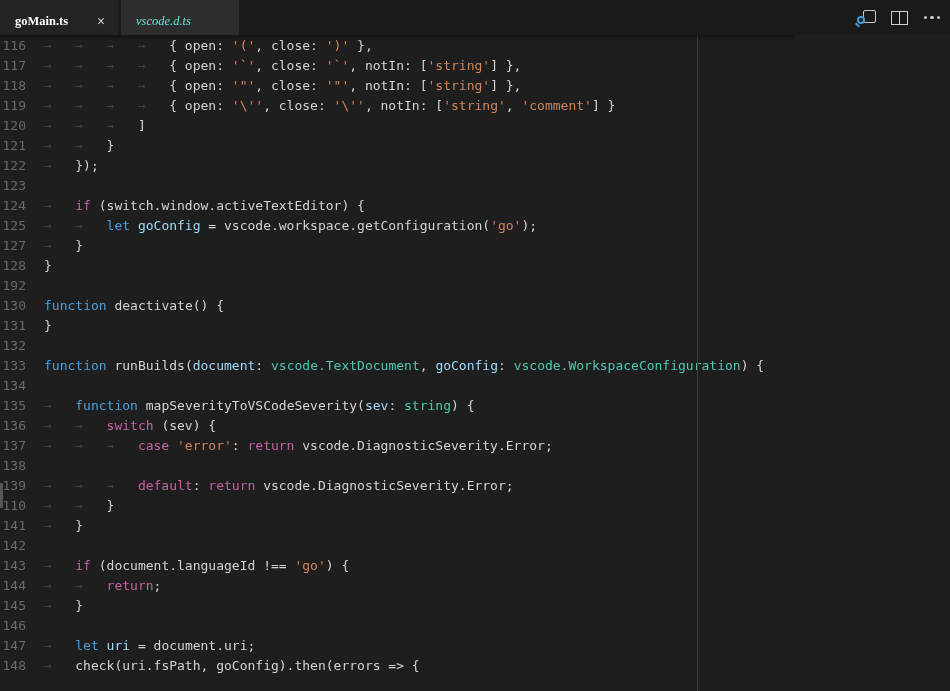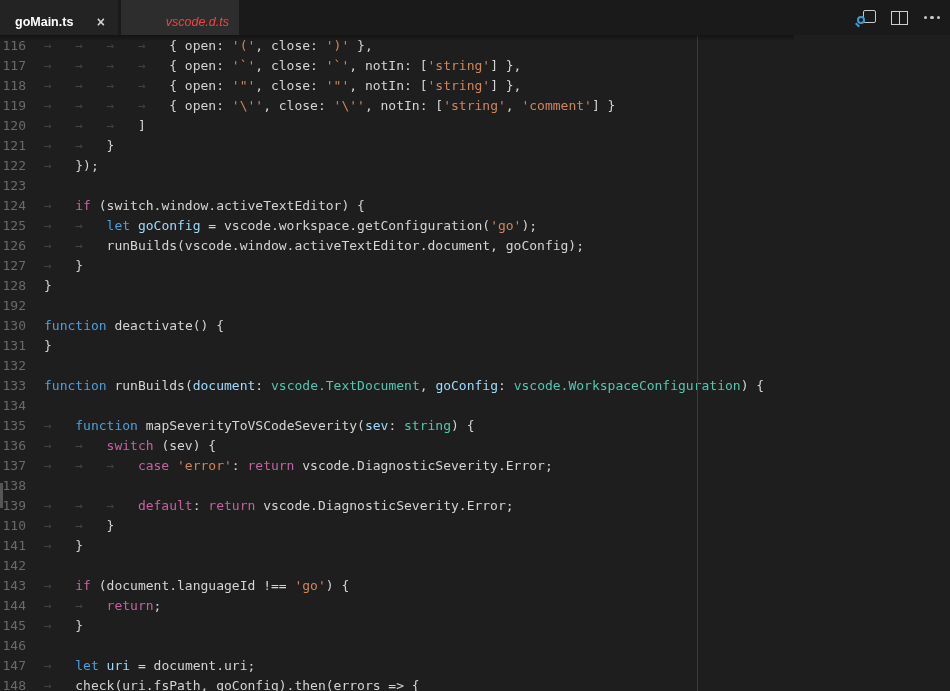--- a/index.html
+++ b/index.html
@@ -3,23 +3,23 @@
 <meta charset="utf-8">
 <style>
   * { margin:0; padding:0; box-sizing:border-box; }
   html,body { width:950px; height:691px; overflow:hidden; }
   body { background:#1e1e1e; font-family:"Liberation Sans", sans-serif; position:relative; }
 
   
   .tabbar { position:absolute; top:0; left:0; width:950px; height:35px;
             background:#1a1a1b; display:flex; align-items:stretch; }
   .tab { display:flex; align-items:center; width:118px; padding:8px 10px 0 15px;
-         font-size:12.5px; cursor:pointer; }
+         font-size:12.5px; cursor:pointer;font-family:Liberation Serif, serif; }
   .tab.active { background:#232323; color:#ffffff; font-weight:600; }
-  .tab.preview { background:#2d2d2e; color:#ef4444; font-style:italic; margin-left:3px;text-align:right; }
+  .tab.preview { background:#2d2d2e; color:#5eead4; font-style:italic; margin-left:3px; }
   .tab .label { flex:1 1 auto; white-space:nowrap; overflow:hidden; }
   .tab .close { flex:0 0 auto; color:#d0d0d0; font-size:14px; font-weight:700;
                 line-height:1; padding:2px 3px; }
   .tab-actions { position:absolute; right:0; top:0; height:35px; display:flex;
                  align-items:center; gap:14px; padding-right:8px; }
 
   
   .icon-previewsearch { position:relative; width:22px; height:20px; }
   .icon-previewsearch .page { position:absolute; right:1px; top:2px; width:13px; height:13px;
       border:1.6px solid #c9c9c9; border-radius:2px; }
@@ -133,24 +133,20 @@
       </div>
       <div class="line">
         <div class="ln">124</div>
         <div class="code"><span class="tab-ws">→</span><span class="tok-kw">if</span><span class="tok-plain"> (switch.window.activeTextEditor) {</span></div>
       </div>
       <div class="line">
         <div class="ln">125</div>
         <div class="code"><span class="tab-ws">→</span><span class="tab-ws">→</span><span class="tok-decl">let</span><span class="tok-plain"> </span><span class="tok-var">goConfig</span><span class="tok-plain"> = vscode.workspace.getConfiguration(</span><span class="tok-str">'go'</span><span class="tok-plain">);</span></div>
       </div>
       <div class="line">
-        <div class="ln">126</div>
-        <div class="code"><span class="tab-ws">→</span><span class="tab-ws">→</span><span class="tok-plain">runBuilds(vscode.window.activeTextEditor.document, goConfig);</span></div>
-      </div>
-      <div class="line">
         <div class="ln">127</div>
         <div class="code"><span class="tab-ws">→</span><span class="tok-plain">}</span></div>
       </div>
       <div class="line">
         <div class="ln">128</div>
         <div class="code"><span class="tok-plain">}</span></div>
       </div>
       <div class="line">
         <div class="ln">192</div>
         <div class="code"></div>

